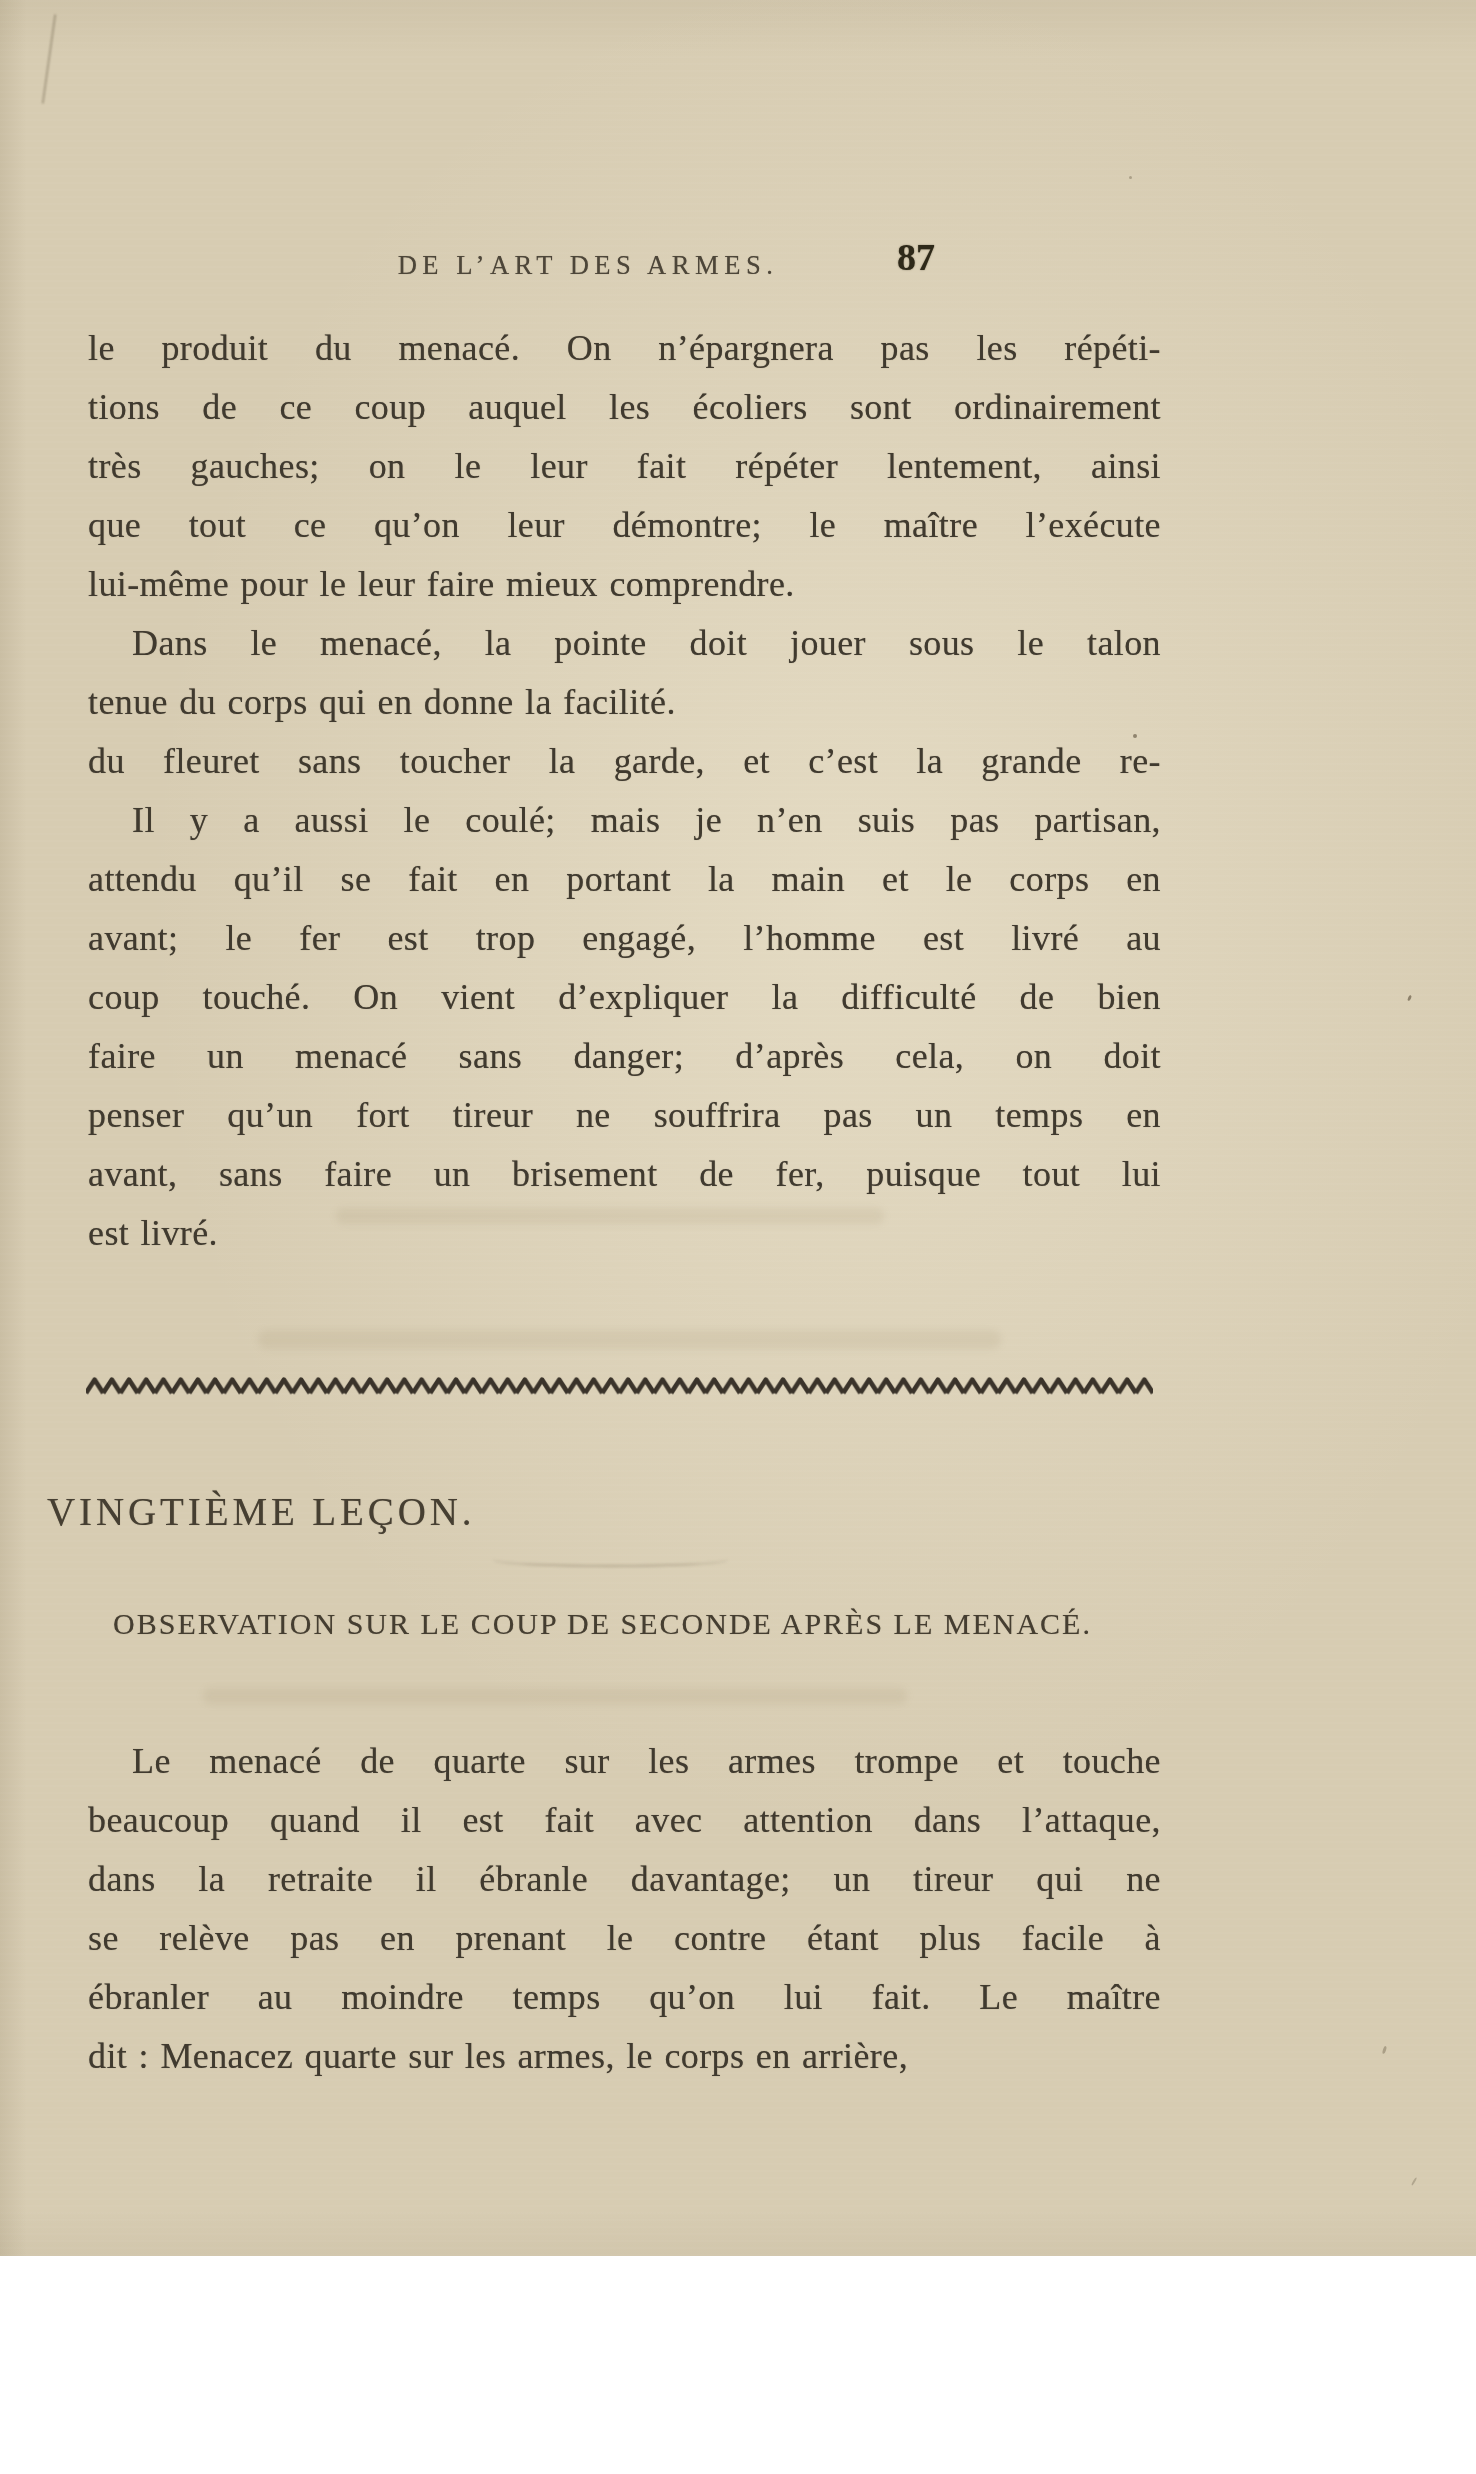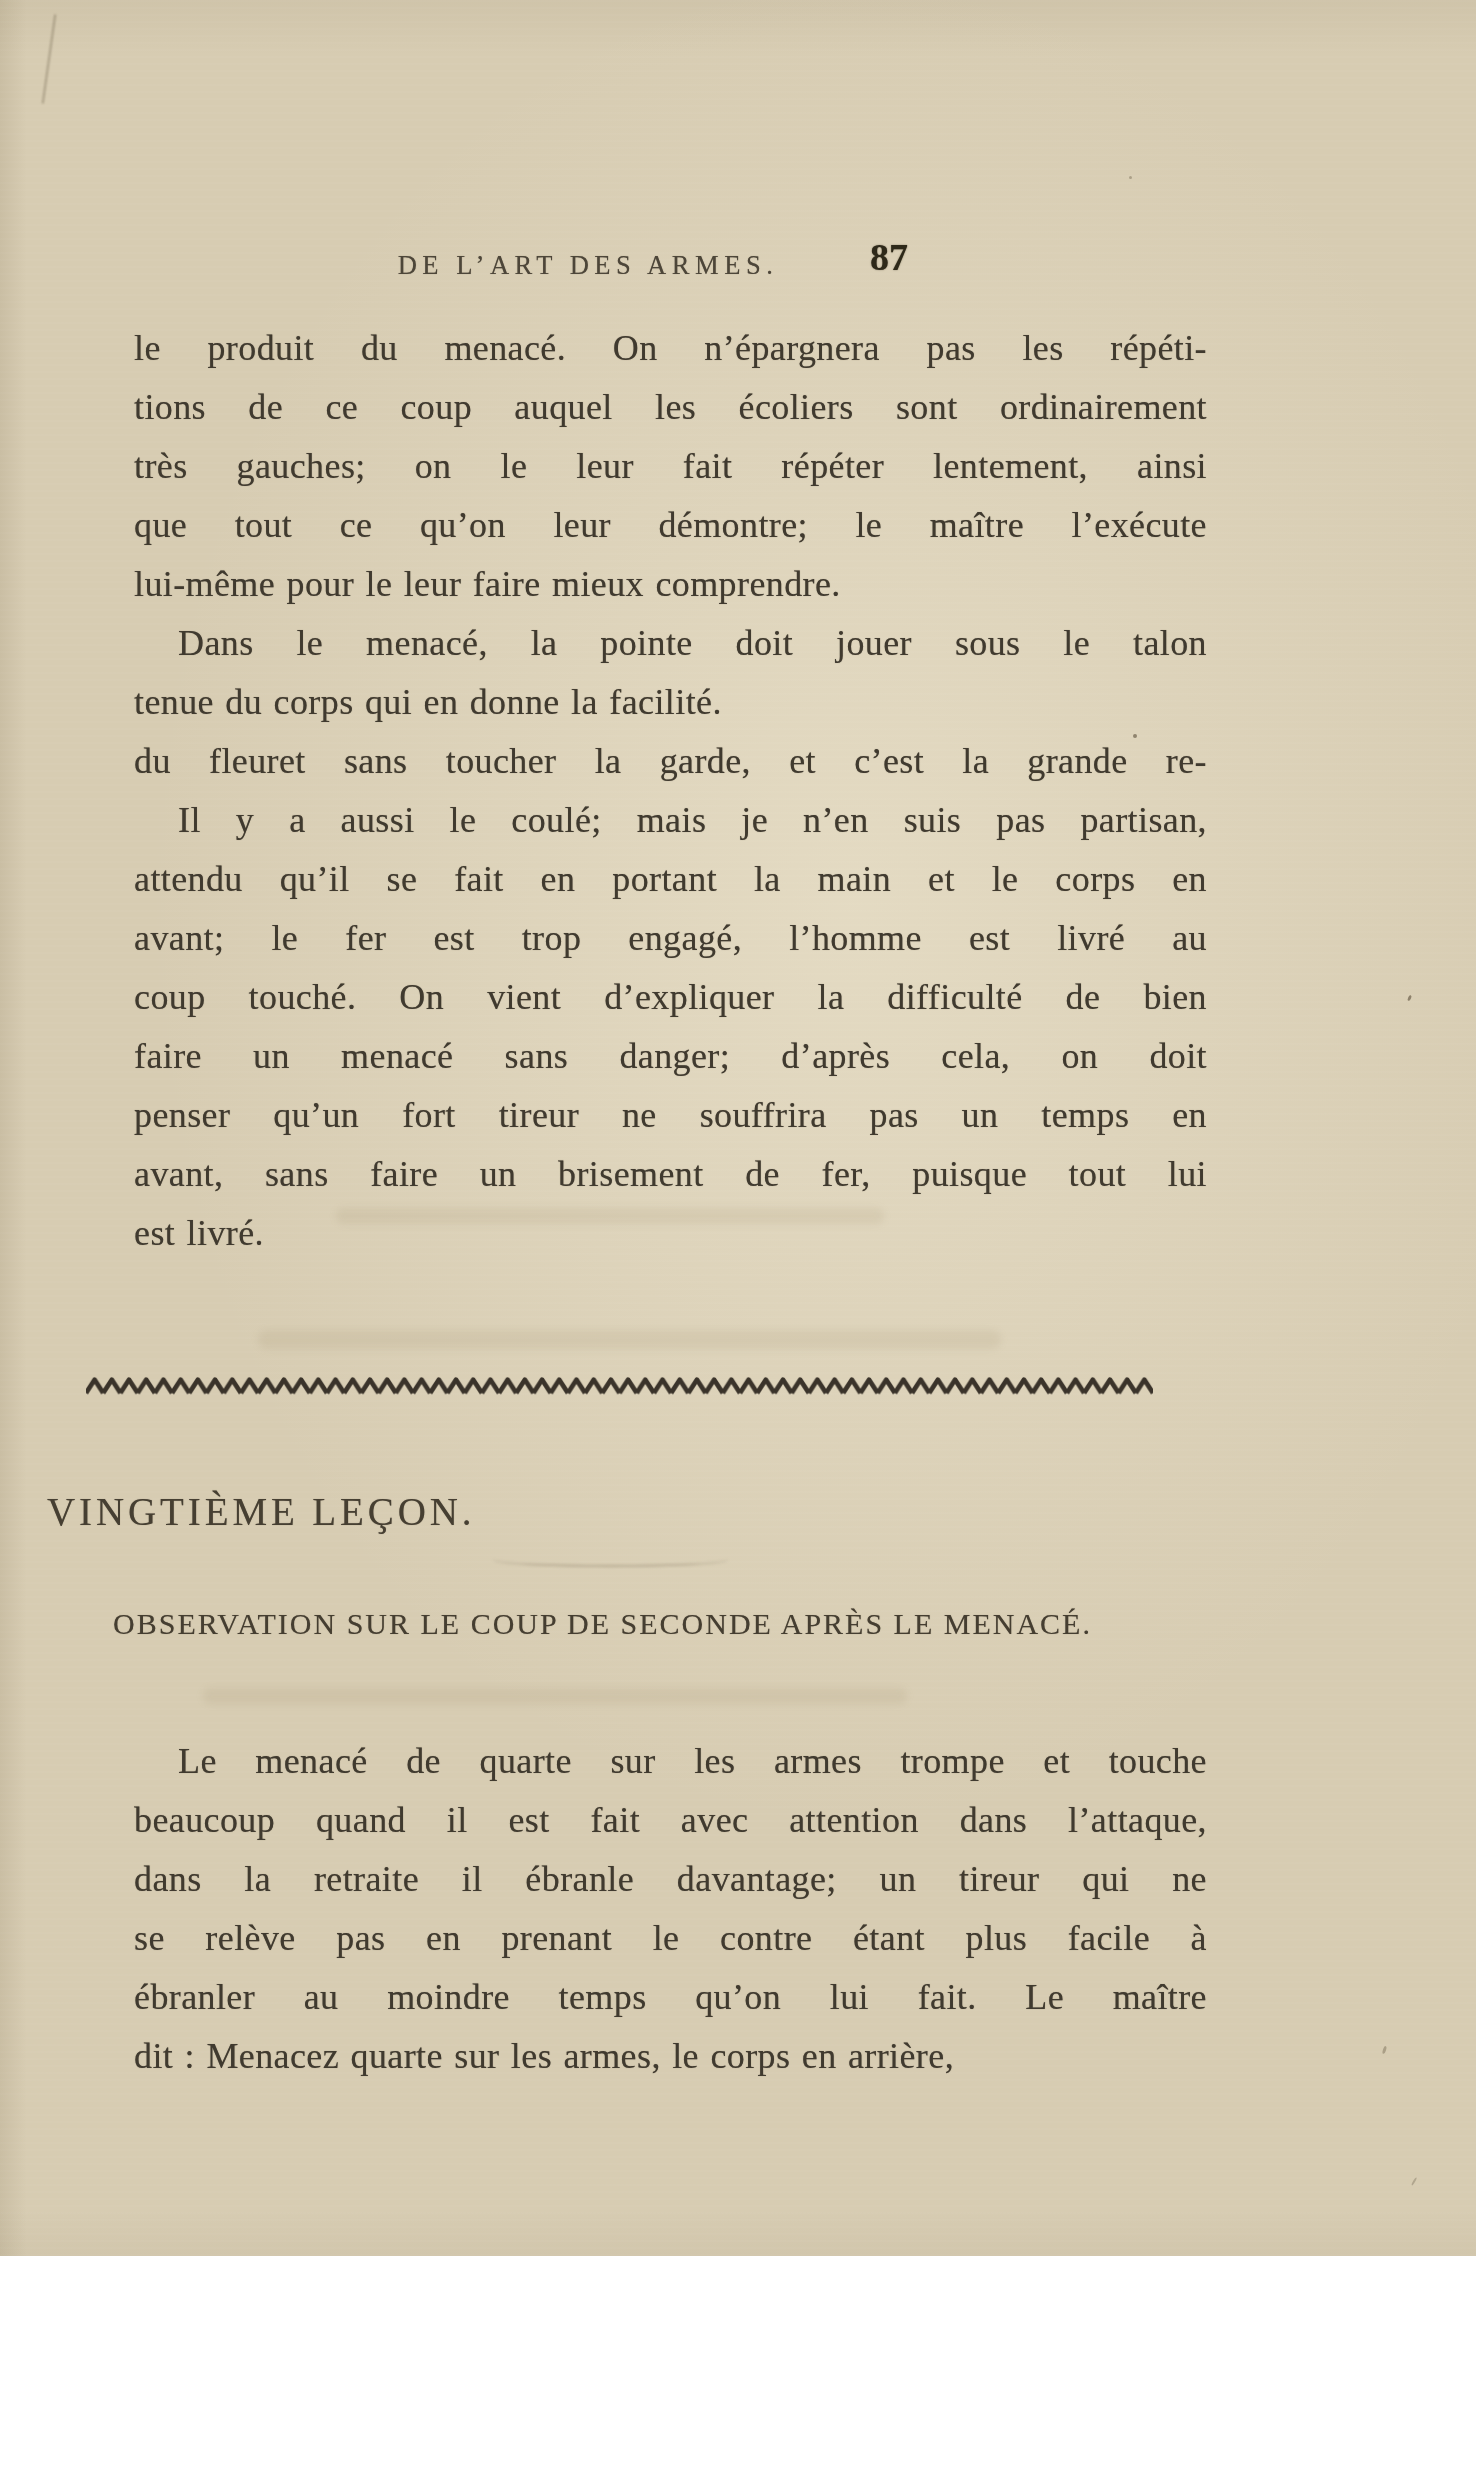--- a/index.html
+++ b/index.html
@@ -22,25 +22,25 @@
     position:absolute;inset:0;
     background:repeating-linear-gradient(0deg, rgba(255,255,255,0.025) 0 1.6px, rgba(0,0,0,0) 1.6px 7px);
     pointer-events:none;
   }
   .header-title{
     position:absolute;top:250px;left:588px;transform:translateX(-50%);
     font-size:26.6px;letter-spacing:5.5px;white-space:nowrap;
     color:#4d4639;text-shadow:0 0 0.8px rgba(70,60,45,0.55);
   }
   .page-number{
-    position:absolute;top:235px;left:870px;
+    position:absolute;top:235px;left:897px;
     font-size:38px;color:#2e2919;font-weight:bold;
     text-shadow:0 0 1.6px rgba(42,32,14,0.55);
   }
-  .column{position:absolute;left:88px;width:1073px;margin-left:46px;}
+  .column{position:absolute;left:88px;width:1073px;}
   .body-1{top:319px;}
   .body-2{top:1732px;}
   .line{
     font-size:36px;line-height:59px;
     text-align:justify;text-align-last:justify;
     letter-spacing:0.4px;word-spacing:2px;
     text-shadow:0 0 0.8px rgba(62,54,41,0.55);
   }
   .body-2 .line{line-height:59px;}
   .line.indent{text-indent:44px;}

